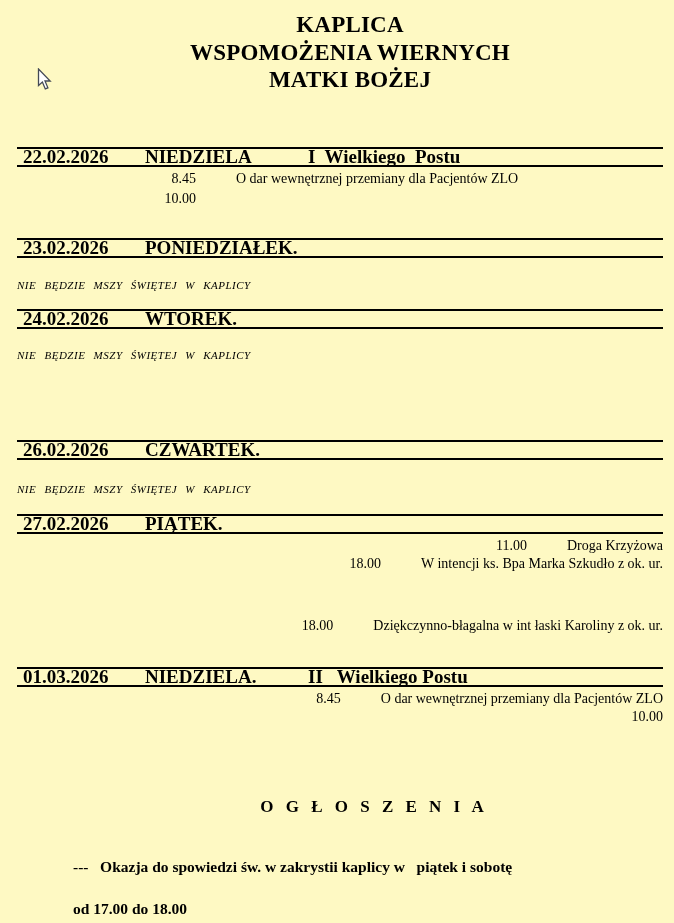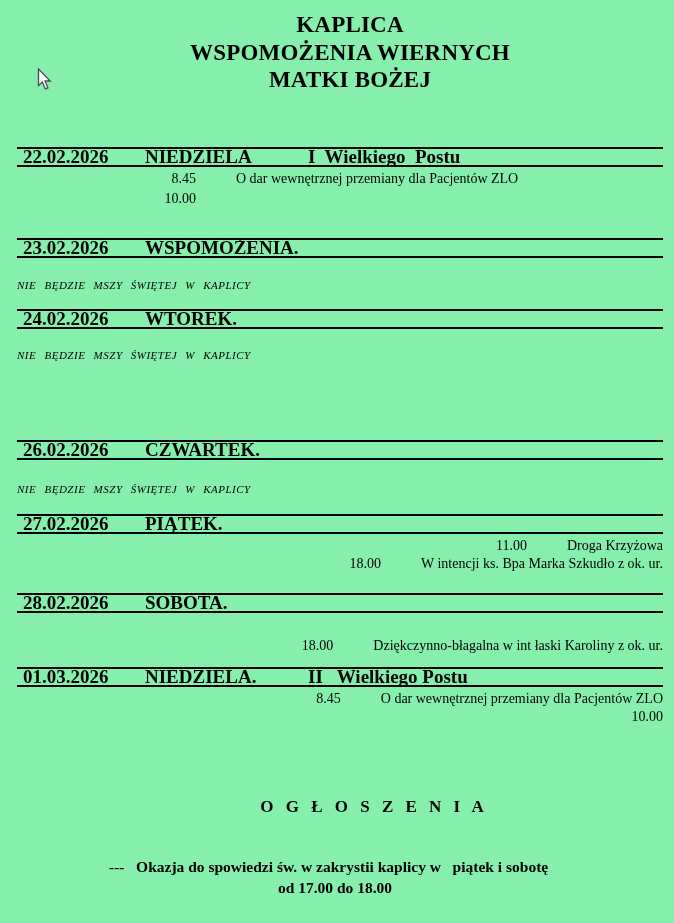--- a/index.html
+++ b/index.html
@@ -4,21 +4,21 @@
 <style>
   html, body { margin: 0; padding: 0; }
   body {
     width: 674px; height: 923px;
     background: #ffffff;
     color: #000000;
     font-family: "Liberation Serif", serif;
     position: relative;
     overflow: hidden;
   }
-  .page { position: absolute; inset: 0; background: #86efac; }
+  .page { position: absolute; inset: 0; background: #fef9c3; }
 
   
   .doc-title {
     position: absolute; top: 11px; left: 26px; width: 648px;
     text-align: center; font-weight: bold; font-size: 23px; line-height: 27.5px;
     letter-spacing: 0.2px;
   }
 
   
   .cursor { position: absolute; left: 37px; top: 68px; }
@@ -56,22 +56,22 @@
   
   .ogl-heading {
     position: absolute; top: 797px; left: 51px; width: 646px;
     text-align: center; font-weight: bold; font-size: 17px; letter-spacing: 4px;
     white-space: pre-wrap;
   }
   .ann {
     position: absolute; top: 856px; left: 73px; width: 524px;
     font-weight: bold; font-size: 15.5px; line-height: 21px;
   }
-  .ann .l1 { white-space: pre-wrap; margin-left: 36px; }
-  .ann .l2 { text-align: center; }
+  .ann .l1 { white-space: pre-wrap; }
+  .ann .l2 { text-align: left; margin-top: 21px; }
 </style>
 </head>
 <body>
 
 <div class="page">
 
   <svg class="cursor" width="15" height="23" viewBox="0 0 15 23">
     <path d="M1.5 1 L1.5 17.5 L5.4 14 L8.3 20.9 L10.9 19.8 L8 13 L13.2 13 Z" fill="#ffffff" stroke="#444a55" stroke-width="1.3"></path>
   </svg>
 
@@ -92,21 +92,21 @@
       <span class="i">O dar wewnętrznej przemiany dla Pacjentów ZLO</span>
     </div>
     <div class="mass">
       <span class="t">10.00</span>
     </div>
   </div>
 
   <div class="sec" style="top:238px">
     <div class="sec-header">
       <span class="c-date">23.02.2026</span>
-      <span class="c-day">WSPOMOŻENIA.</span>
+      <span class="c-day">PONIEDZIAŁEK.</span>
     </div>
     <div class="no-mass-note m20">NIE BĘDZIE MSZY ŚWIĘTEJ W KAPLICY</div>
   </div>
 
   <div class="sec" style="top:309px">
     <div class="sec-header">
       <span class="c-date">24.02.2026</span>
       <span class="c-day">WTOREK.</span>
     </div>
     <div class="no-mass-note m19">NIE BĘDZIE MSZY ŚWIĘTEJ W KAPLICY</div>
@@ -129,24 +129,20 @@
       <span class="t">11.00</span>
       <span class="i">Droga Krzyżowa</span>
     </div>
     <div class="mass">
       <span class="t">18.00</span>
       <span class="i">W intencji ks. Bpa Marka Szkudło z ok. ur.</span>
     </div>
   </div>
 
   <div class="sec rows-tight" style="top:593px">
-    <div class="sec-header">
-      <span class="c-date">28.02.2026</span>
-      <span class="c-day">SOBOTA.</span>
-    </div>
     <div class="mass m24">
       <span class="t">18.00</span>
       <span class="i">Dziękczynno-błagalna w int łaski Karoliny z ok. ur.</span>
     </div>
   </div>
 
   <div class="sec rows-tight" style="top:667px">
     <div class="sec-header">
       <span class="c-date">01.03.2026</span>
       <span class="c-day">NIEDZIELA.</span>

